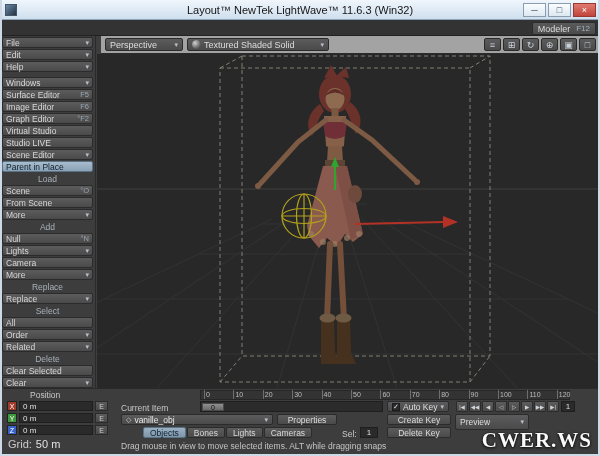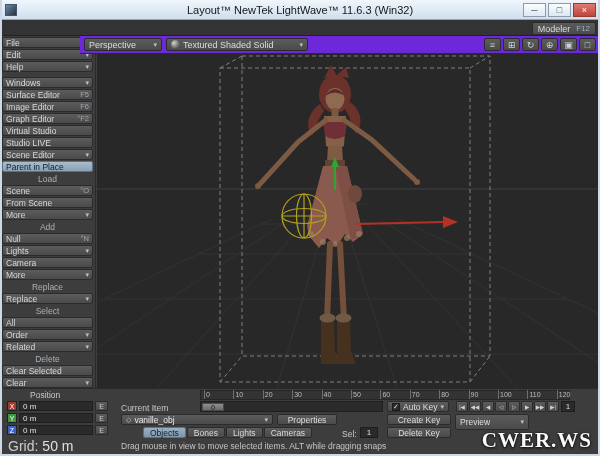--- a/index.html
+++ b/index.html
@@ -45,21 +45,21 @@
   .sb-lbl { flex:1; white-space:nowrap; overflow:hidden; }
   .sb-hk { font-size:7.5px; color:#9aa6b2; }
   .sb-arw { font-size:7px; color:#b8c2cc; margin-left:2px; }
   .sb-btn.active { background:linear-gradient(#a8bccd,#8aa2b6); border-color:#5a7286; }
   .sb-btn.active .sb-lbl { color:#10202e; }
   .sb-header { height:11px; margin:0 2px 1px; font-size:8.5px; color:#a8b2ba;
     display:flex; align-items:center; justify-content:center; }
   .sb-gap { height:3px; margin-bottom:1px; }
 
   
-  .vtoolbar { position:absolute; left:80px; top:36px; right:0; height:18px; background:#6d28d9; border-bottom:1px solid #2a2a2a; }
+  .vtoolbar { position:absolute; left:101px; top:36px; right:0; height:18px; background:#a3a3a3; border-bottom:1px solid #2a2a2a; }
   .vt-btn { position:absolute; top:2px; height:13px; display:flex; align-items:center; gap:3px; padding:0 4px;
     background:linear-gradient(#5c5c5c,#4a4a4a); border:1px solid #2b2b2b; border-radius:2px; font-size:9px; color:#ddd; }
   #perspective-btn { left:4px; width:78px; }
   #shading-btn { left:86px; width:142px; }
   .sphere-icon { width:9px; height:9px; border-radius:50%;
     background:radial-gradient(circle at 3px 3px,#d2d2d2,#666 60%,#333); flex:none; }
   .dd-arrow { font-size:7px; color:#b8c2cc; margin-left:auto; }
   #vt-icons { position:absolute; right:4px; top:2px; display:flex; gap:2px; }
   .vicon { width:17px; height:13px; display:flex; align-items:center; justify-content:center; font-size:9px;
     color:#c8d0d8; background:linear-gradient(#5c5c5c,#4a4a4a); border:1px solid #2b2b2b; border-radius:2px; }
@@ -73,21 +73,21 @@
     border-top:1px solid #2a2a2a; font-size:9px; color:#ccc; z-index:30; }
   .position-label { position:absolute; left:26px; top:1px; font-size:8.5px; color:#c8c8c8; }
   #axes { position:absolute; left:3px; top:12px; width:110px; }
   .axis-row { display:flex; align-items:center; gap:2px; margin-bottom:2px; height:10px; }
   .axis-chip { width:10px; height:10px; border:1px solid #222; font-size:7px; color:#fff;
     display:flex; align-items:center; justify-content:center; flex:none; }
   .axis-field { width:74px; height:10px; background:#2a2a2a; border:1px solid #1e1e1e; font-size:8px;
     color:#e0e0e0; display:flex; align-items:center; padding:0 3px; }
   .env-btn { width:13px; height:10px; background:linear-gradient(#5c5c5c,#4a4a4a); border:1px solid #2b2b2b;
     font-size:7px; color:#ccc; display:flex; align-items:center; justify-content:center; }
-  .grid-row { position:absolute; left:4px; top:49px; display:flex; gap:4px; align-items:center; font-size:14px; }
+  .grid-row { position:absolute; left:4px; top:49px; display:flex; gap:4px; align-items:center; font-size:11px; }
   .grid-value { color:#e0e0e0; }
   .current-item-label { position:absolute; left:117px; top:14px; font-size:8.5px; color:#c8c8c8; }
   #ruler { position:absolute; left:196px; top:1px; width:370px; height:10px; background:#333; border:1px solid #262626; }
   .tick { position:absolute; bottom:0; height:9px; line-height:9px; font-size:7px; color:#bbb;
     border-left:1px solid #6e6e6e; padding-left:1px; }
   #groove { position:absolute; left:196px; top:12px; width:183px; height:11px; background:#2b2b2b; border:1px solid #1f1f1f; }
   .handle { position:absolute; left:1px; top:1px; width:22px; height:7px; padding-top:1px;
     background:linear-gradient(#8f8f8f,#6a6a6a); border:1px solid #4a4a4a; font-size:7px; color:#101010;
     display:flex; align-items:center; justify-content:center; height:8px; }
   .autokey { position:absolute; left:383px; top:12px; height:11px; display:flex; align-items:center; gap:3px;

